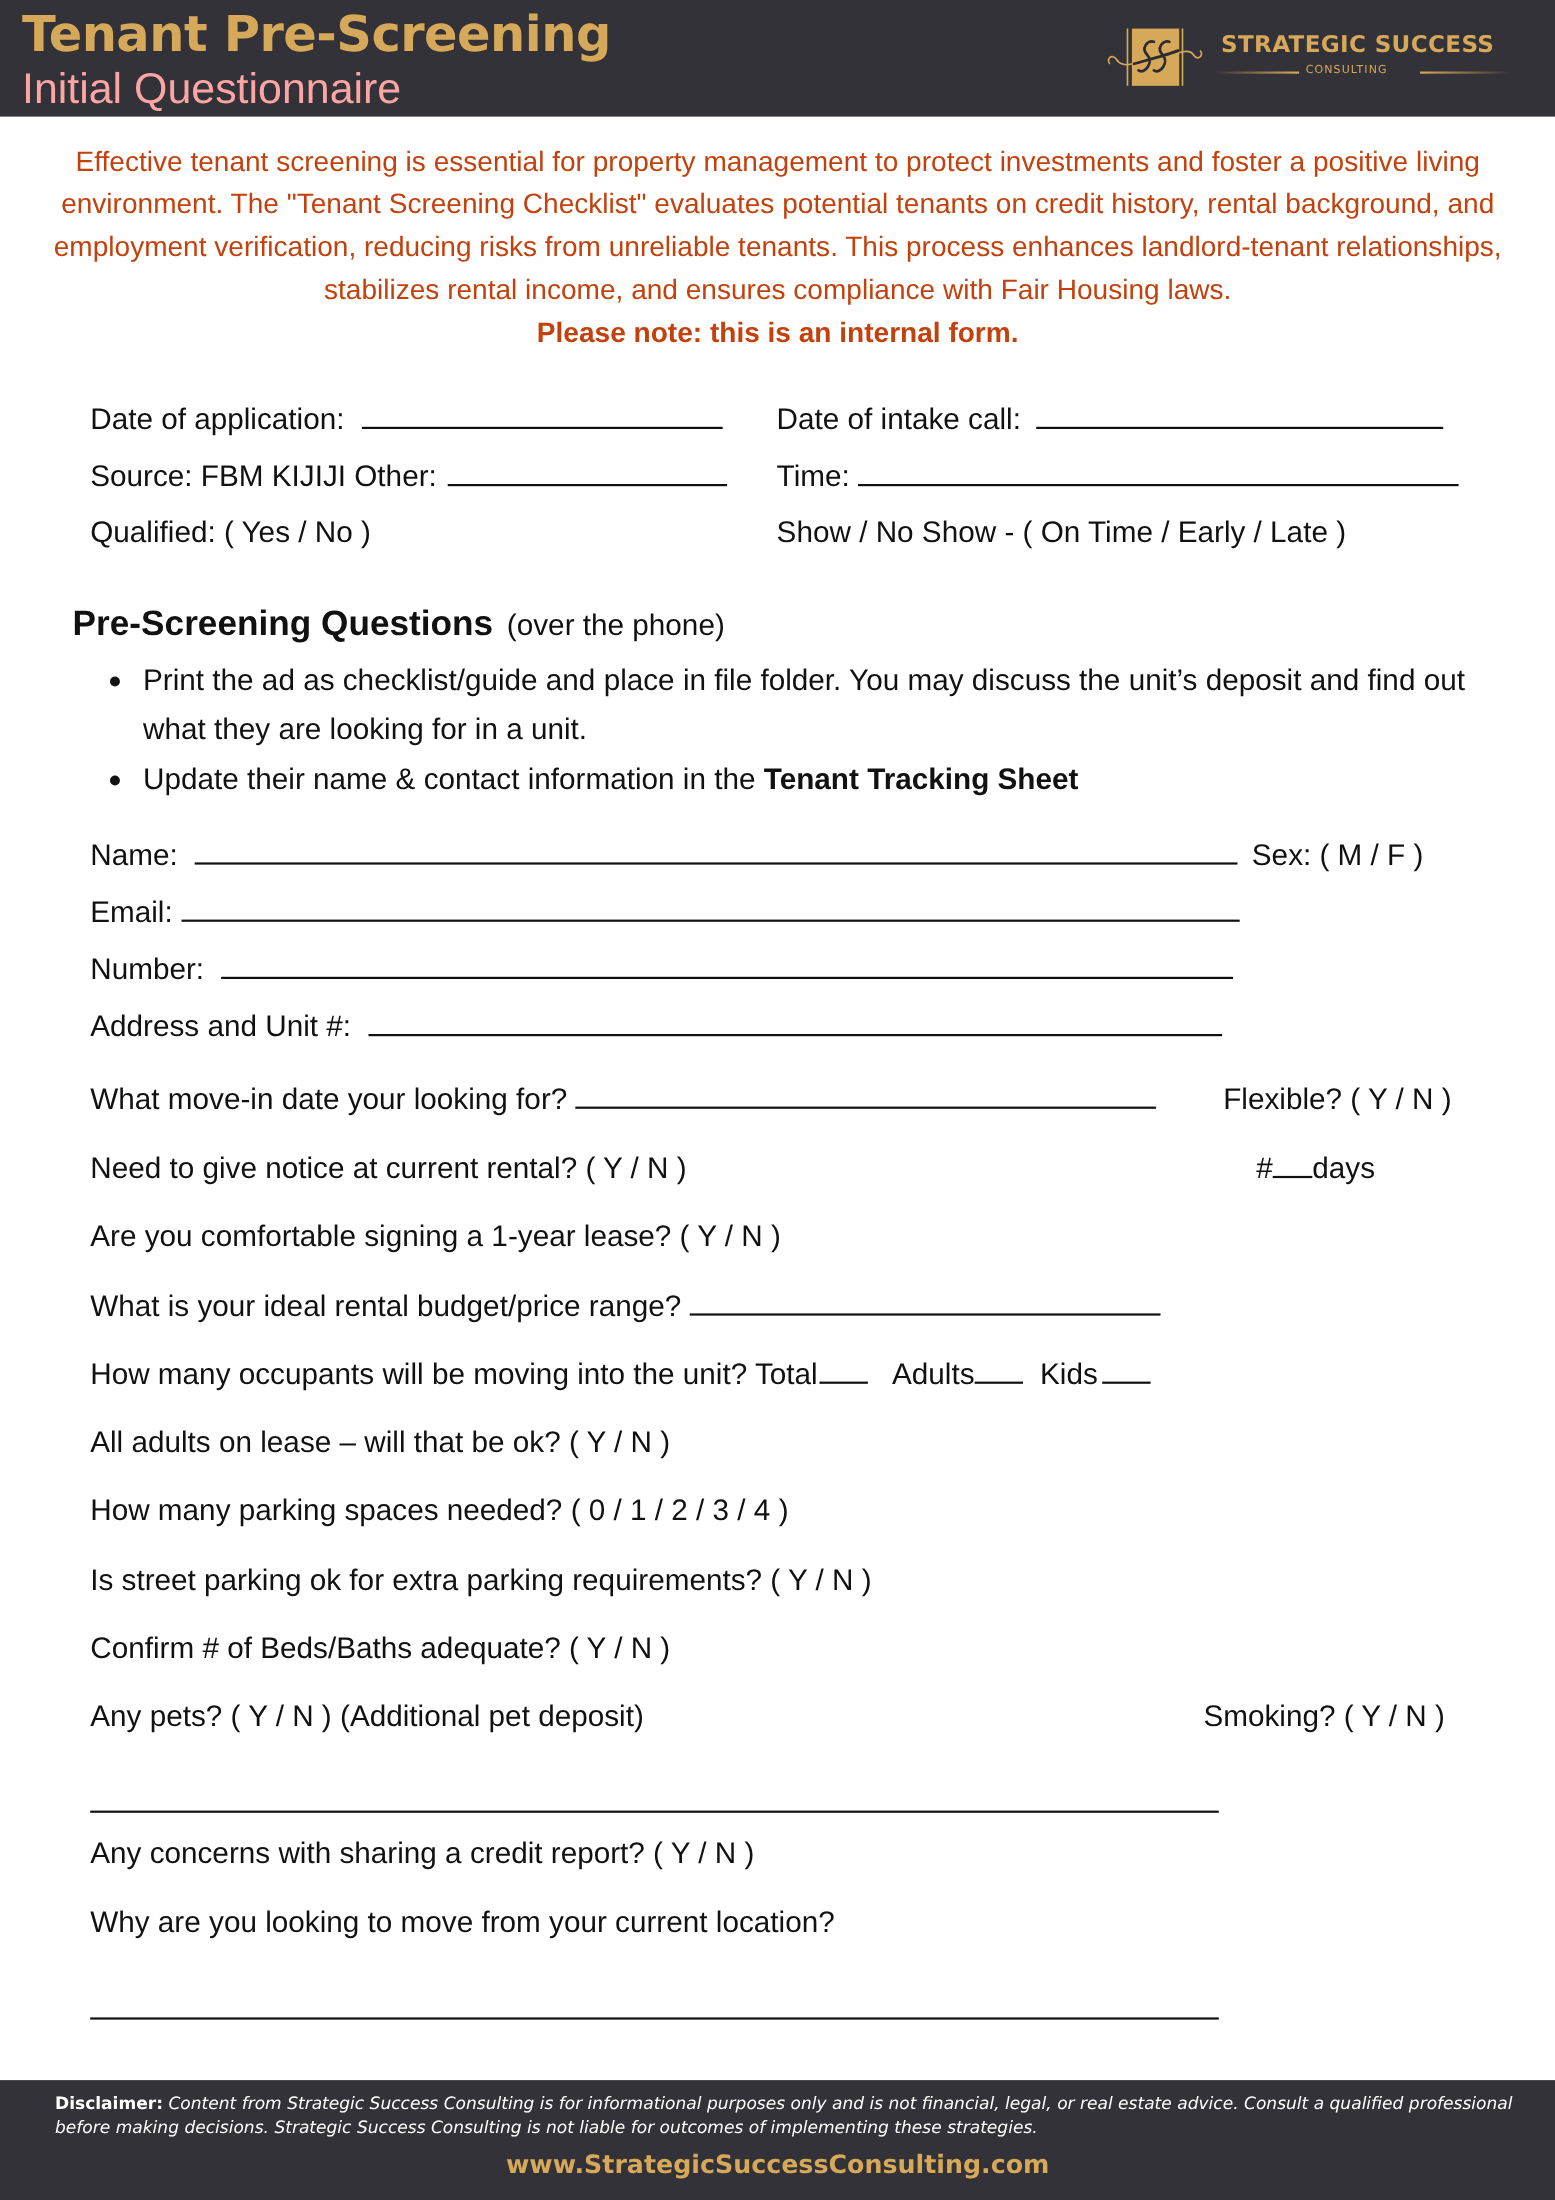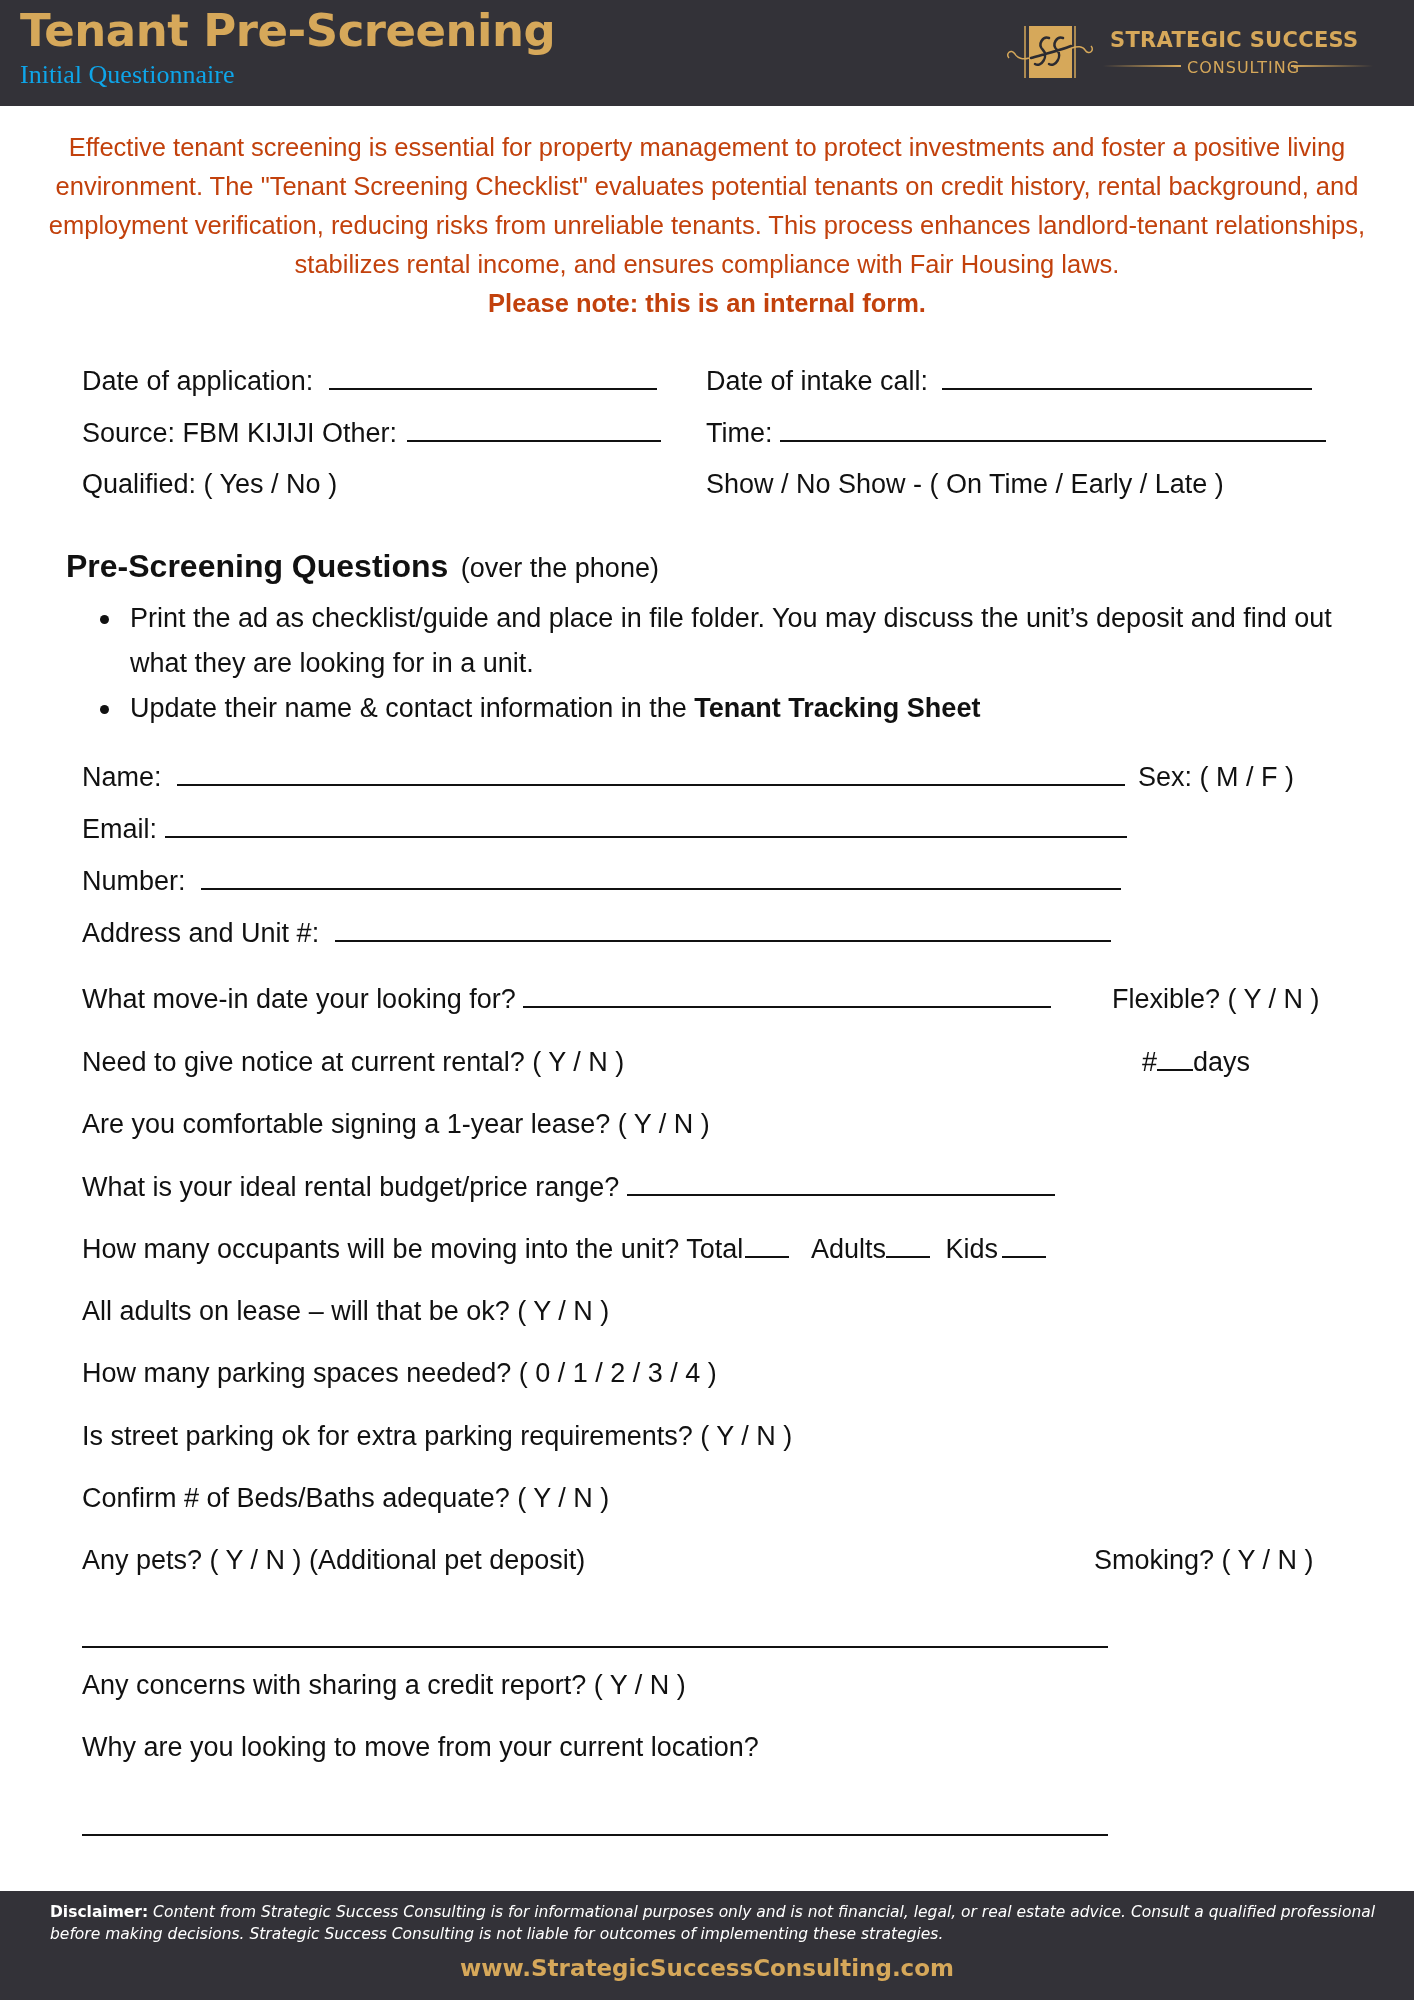--- a/index.html
+++ b/index.html
@@ -12,36 +12,36 @@
     position: absolute; left: 0; top: 0; width: 1414px; height: 106px;
     background: #333238;
   }
   .title {
     position: absolute; left: 20px; top: 4px;
     font-family: "DejaVu Sans", sans-serif; font-weight: bold;
     font-size: 45px; color: #d6a85a; letter-spacing: -0.5px;
   }
   .subtitle {
     position: absolute; left: 20px; top: 60px;
-    font-family: Liberation Serif, serif; font-size: 26px; color: #0ea5e9;
+    font-family: Liberation Sans, sans-serif; font-size: 39px; color: #fca5a5;
     font-weight: normal;
   }
   .logo { position: absolute; left: 1005px; top: 24px; width: 370px; height: 56px; }
   .logo-mark { position: absolute; left: 0; top: 0; width: 90px; height: 56px; }
   .logo-name {
     position: absolute; left: 105px; top: 4px; white-space: nowrap;
     font-family: "DejaVu Sans", sans-serif; font-weight: bold; font-size: 21px;
     color: #d6a85a; letter-spacing: 0.3px;
   }
   .logo-sub-row { position: absolute; left: 98px; top: 34px; width: 270px; height: 16px; }
   .logo-line { position: absolute; top: 7px; height: 2px; background: linear-gradient(90deg, rgba(214,168,90,0), #d6a85a); }
   .logo-line.l { left: 0; width: 78px; }
   .logo-line.r { right: 0; width: 82px; background: linear-gradient(90deg, #d6a85a, rgba(214,168,90,0)); }
   .logo-sub {
-    position: absolute; left: 84px; top: 0; font-size: 16px; color: #d6a85a;
+    position: absolute; left: 84px; top: 0; font-size: 10px; color: #d6a85a;
     letter-spacing: 1px; font-family: "DejaVu Sans", sans-serif;
   }
 
   .intro {
     position: absolute; left: 40px; top: 128px; width: 1334px;
     text-align: center; font-family: "Liberation Sans", sans-serif;
     font-size: 25.5px; line-height: 39px; color: #c2410c;
   }
   .intro .note { font-weight: bold; }
 

